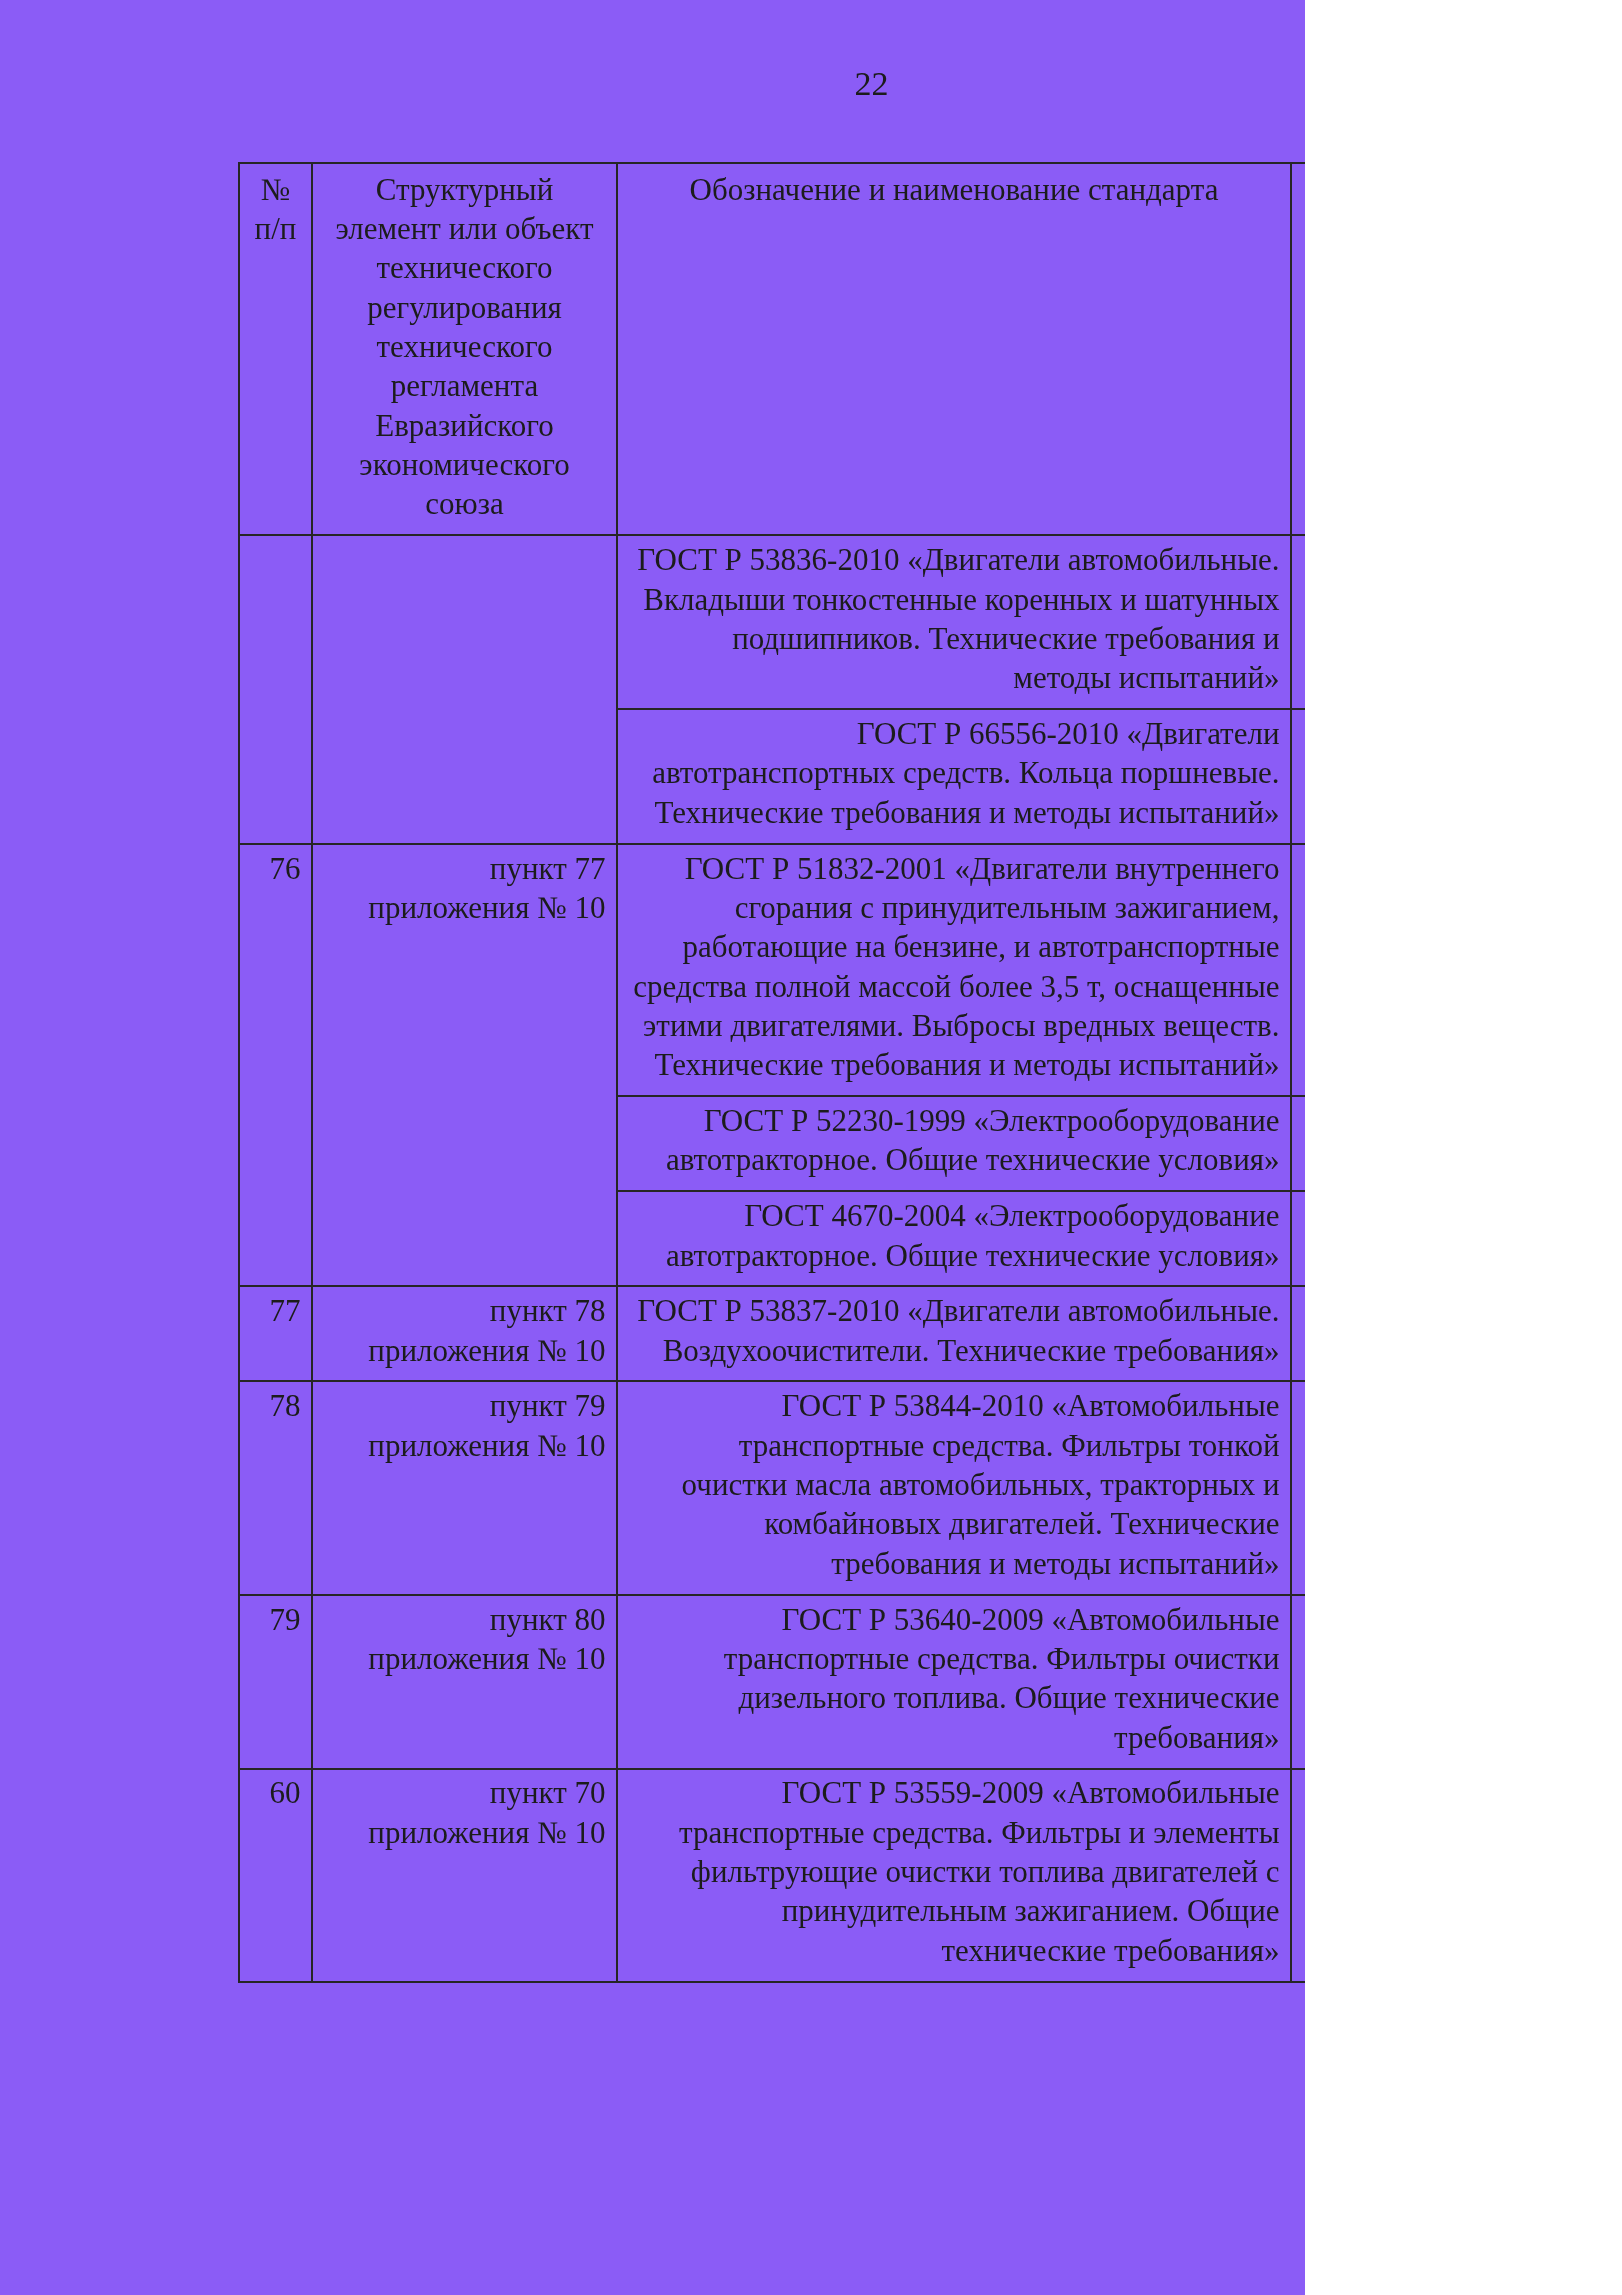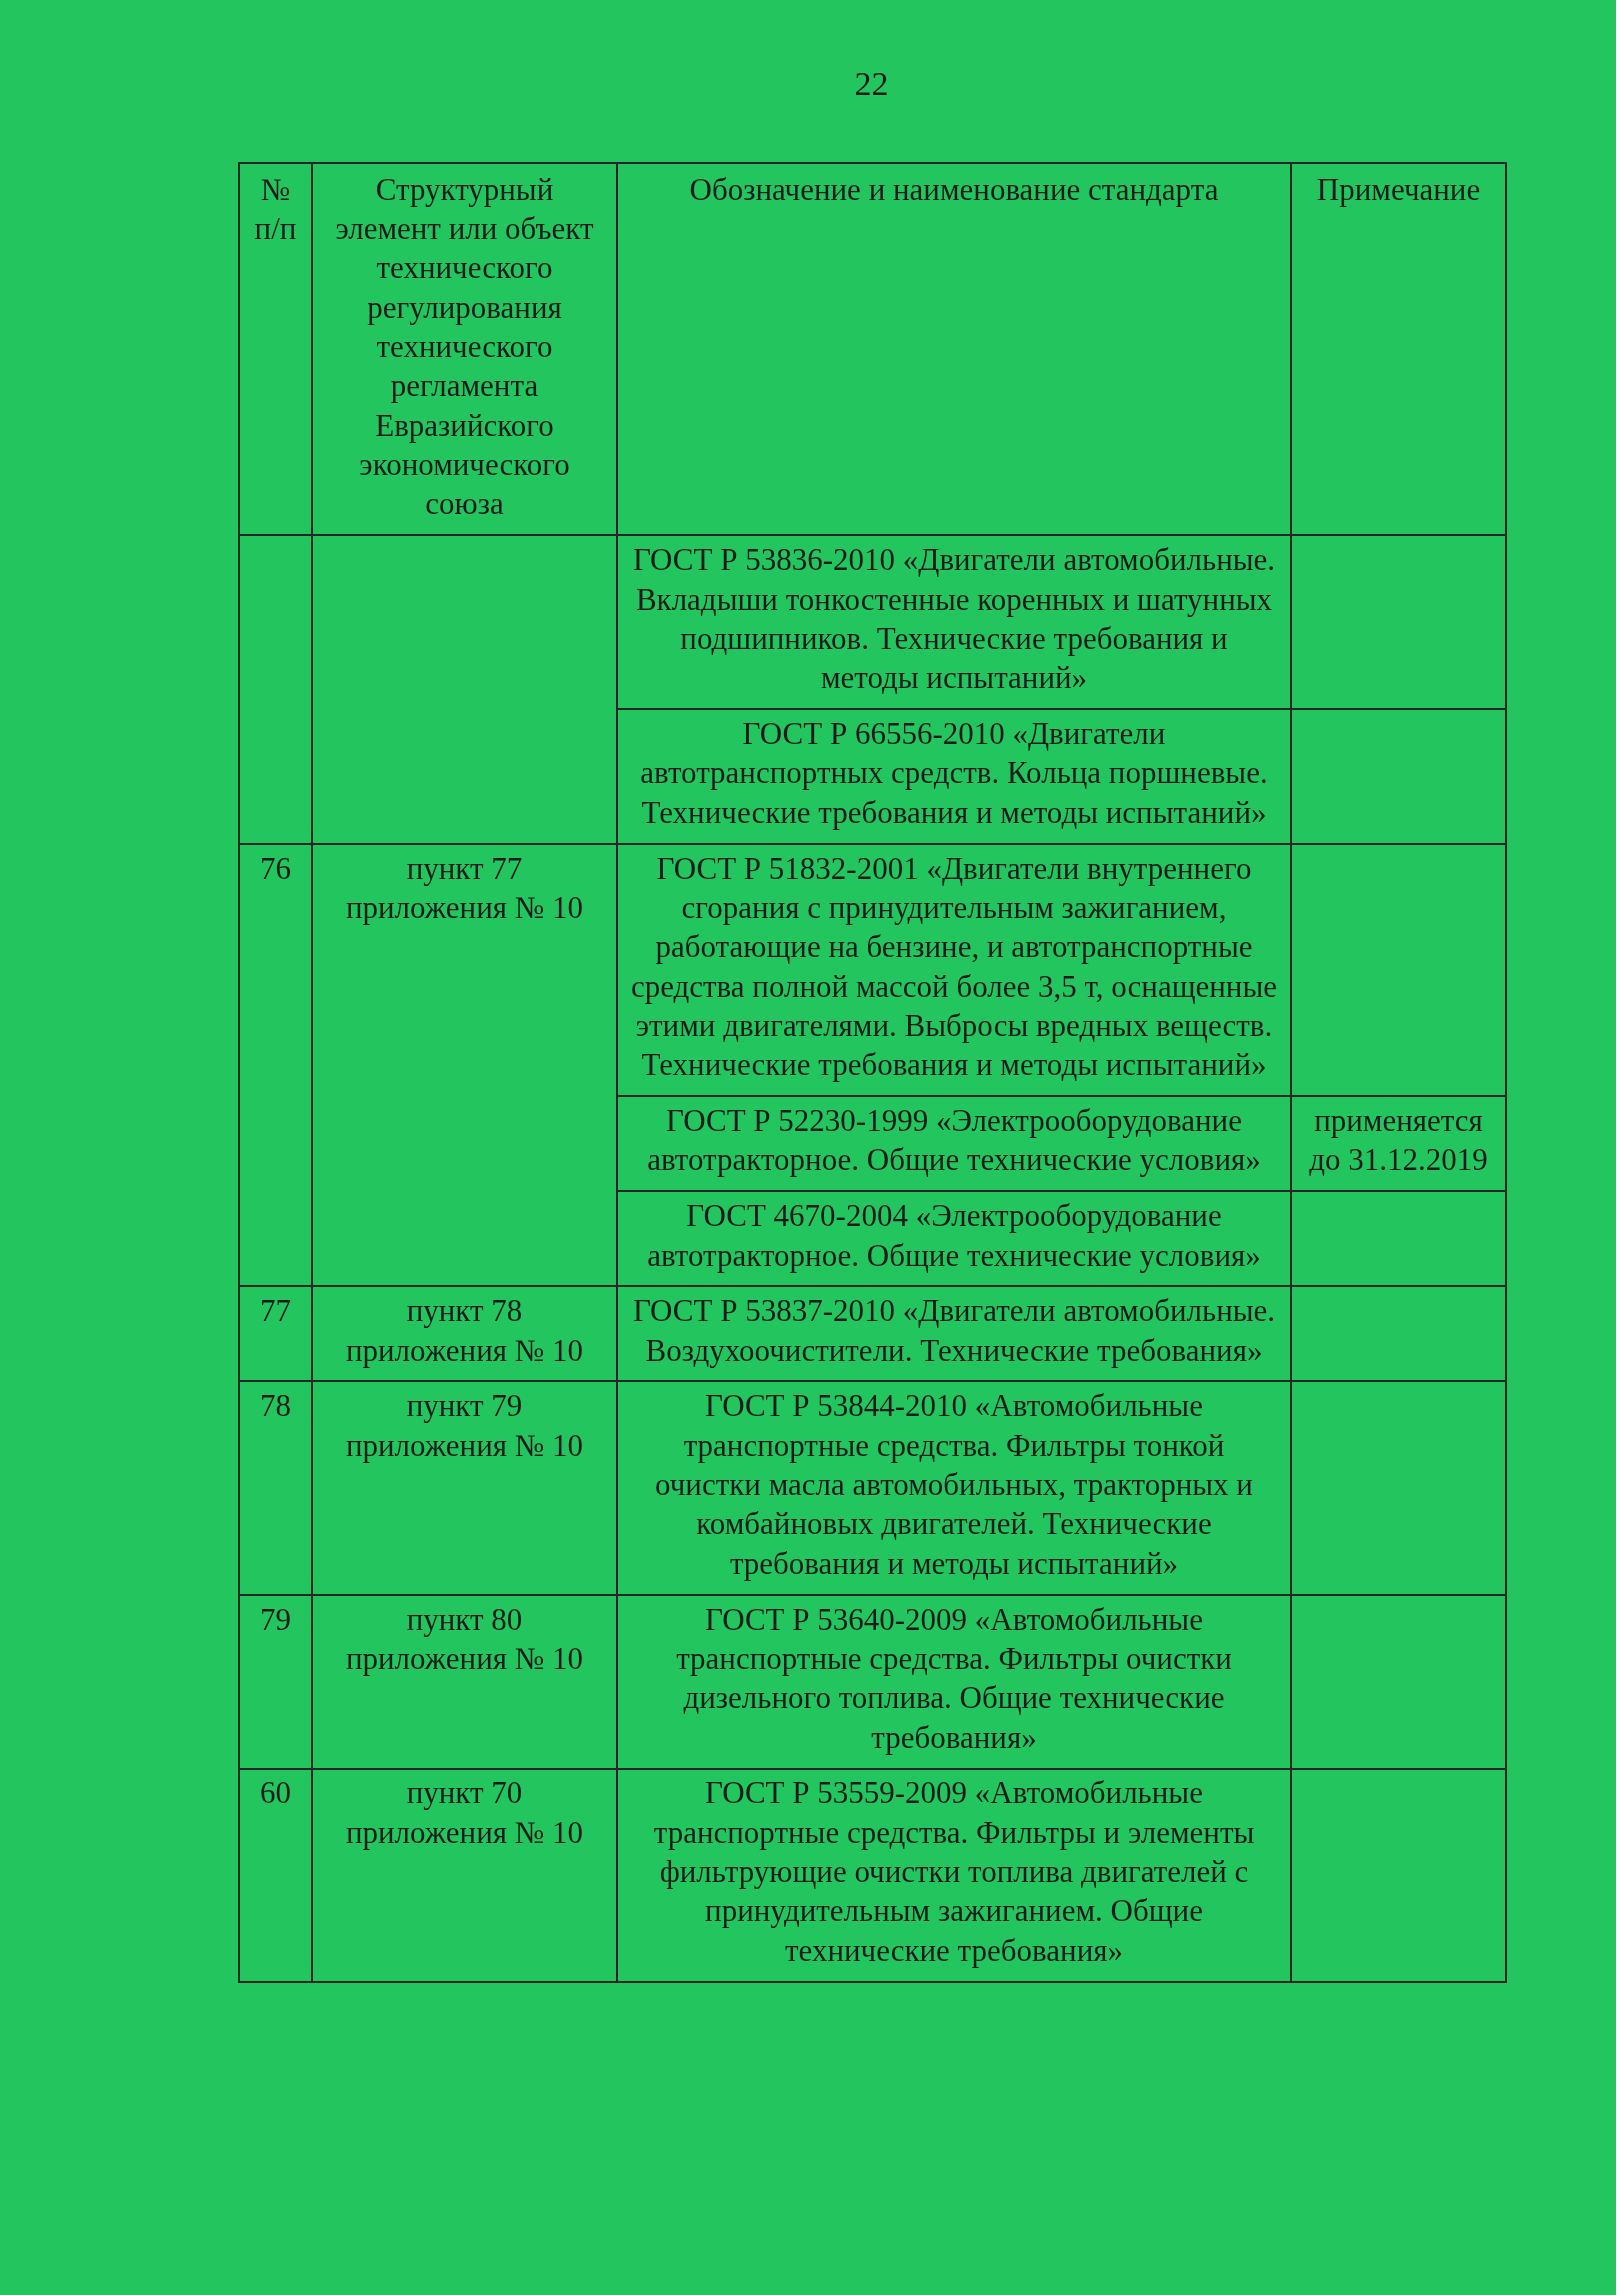--- a/index.html
+++ b/index.html
@@ -2,23 +2,23 @@
 <html lang="ru" style="font-size:10.5px"><head>
 <meta charset="utf-8">
 <style>
   html, body {
     margin: 0;
     padding: 0;
     background: #ffffff;
   }
   .page {
     position: relative;
-    width: 1616px;
+    width: 1305px;
     height: 2295px;
-    background: #22c55e;
+    background: #8b5cf6;
     color: #1c1c1c;
     font-family: "Liberation Serif", "DejaVu Serif", serif;
     overflow: hidden;
   }
   .content {
     position: absolute;
     left: 238px;
     top: 65px;
     width: 1267px;
   }
@@ -37,21 +37,21 @@
   }
   table.std col.c1 { width: 73px; }
   table.std col.c2 { width: 305px; }
   table.std col.c3 { width: 674px; }
   table.std col.c4 { width: 215px; }
   table.std th, table.std td {
     border: 2px solid #262626;
     vertical-align: top;
     padding: 3.9px 10.5px 10.5px 10.5px;
     font-weight: normal;
-    text-align: center;
+    text-align: right;
   }
   table.std th {
     text-align: center;
     padding-top: 5.2px;
   }
   td.num {
     text-align: center;
     padding-left: 2.6px;
     padding-right: 2.6px;
     border-radius: 21px;

